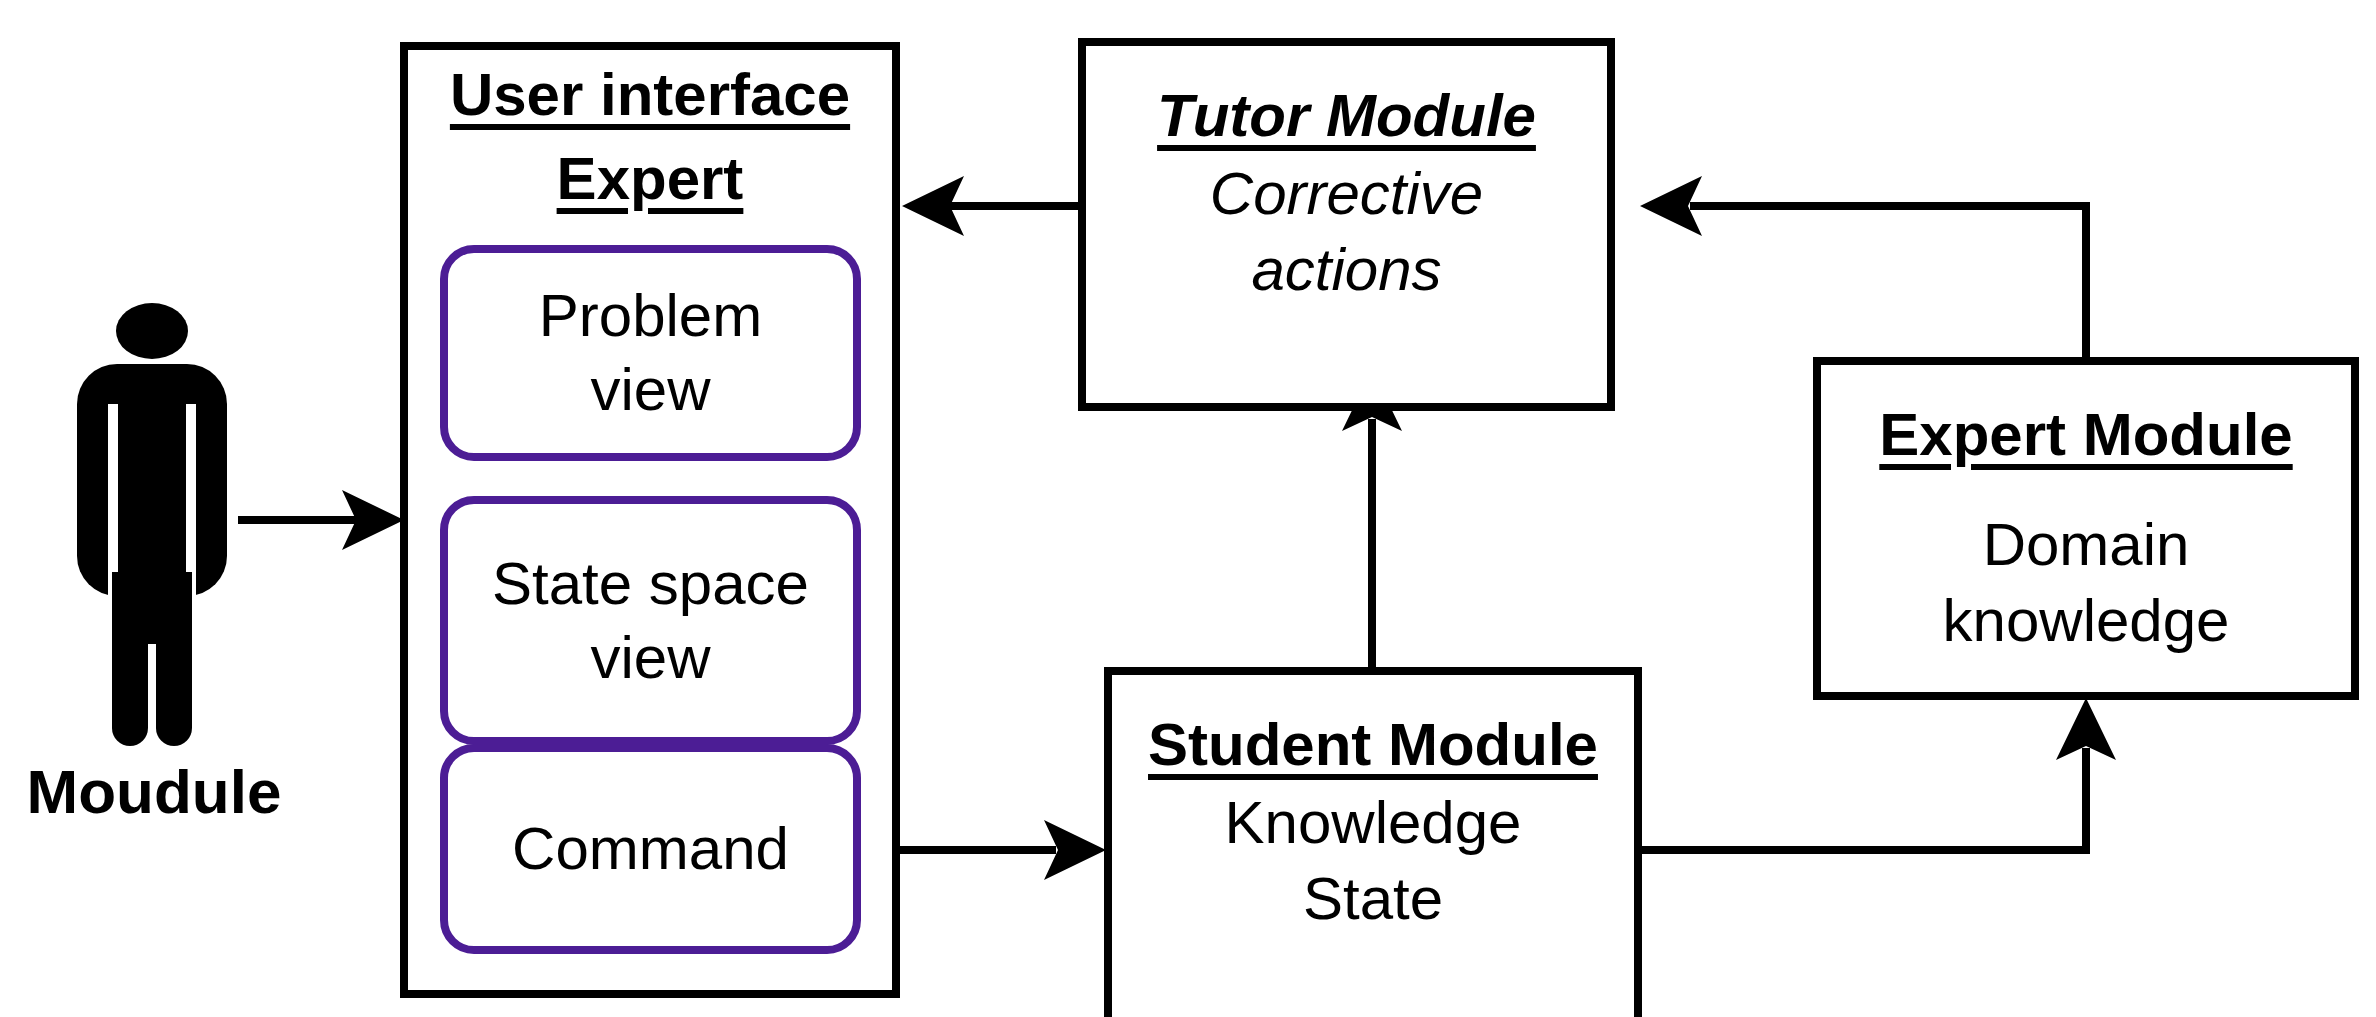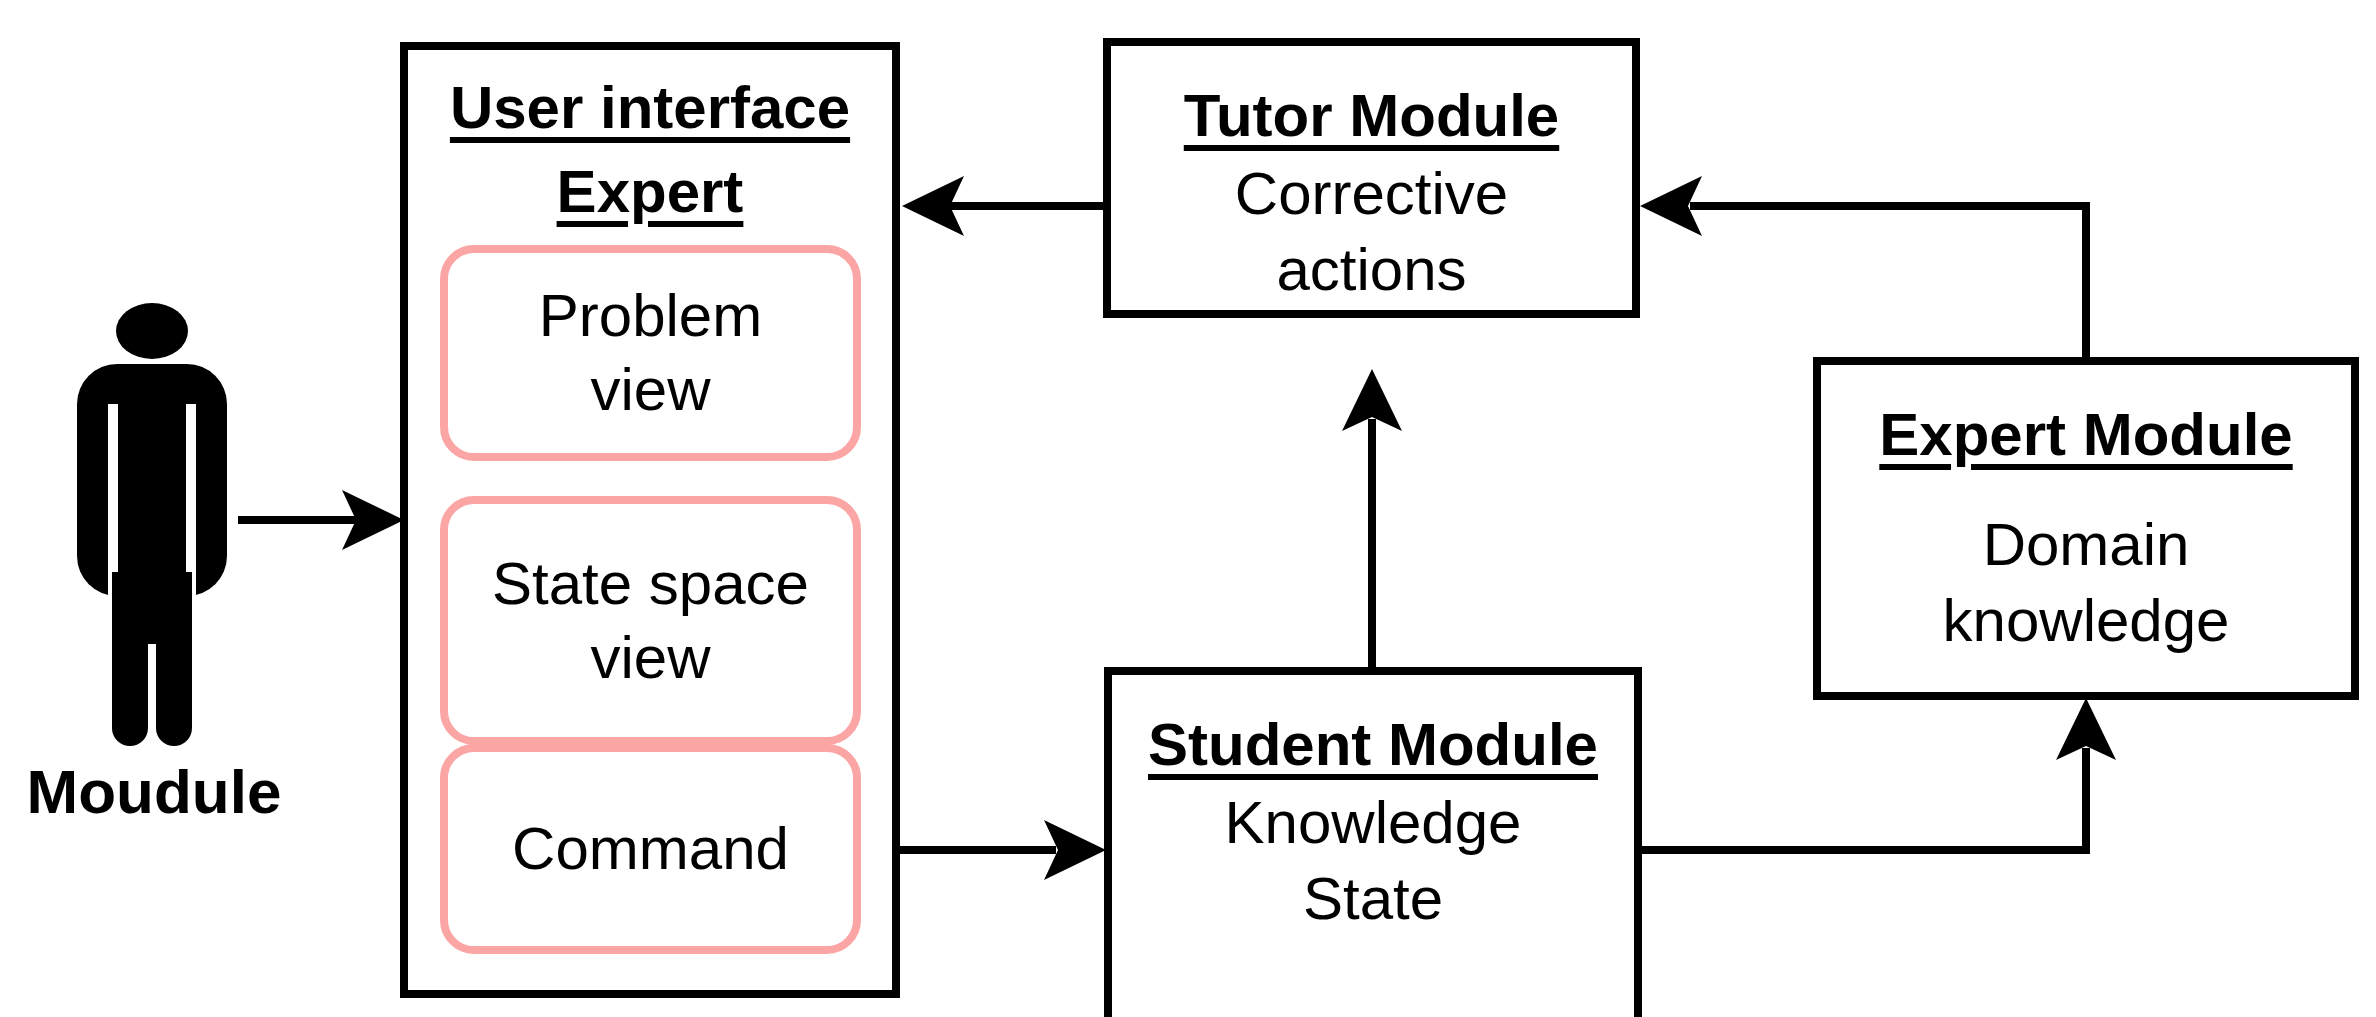--- a/index.html
+++ b/index.html
@@ -45,28 +45,28 @@
     display: block;
     line-height: 84px;
   }
   .module-body {
     font-size: 60px;
     line-height: 76px;
     white-space: nowrap;
   }
   .module-body span { display: block; }
   .ui-title {
-    padding-top: 16px;
+    padding-top: 3px;
   }
   .subbox {
     position: absolute;
     left: 32px;
     width: 421px;
     background: #ffffff;
-    border: 8px solid #fca5a5;
+    border: 8px solid #4c1d95;
     border-radius: 34px;
     box-sizing: border-box;
     display: flex;
     flex-direction: column;
     justify-content: center;
     align-items: center;
     text-align: center;
     font-size: 60px;
     line-height: 74px;
     white-space: nowrap;
@@ -144,21 +144,21 @@
     </div>
     <div class="subbox" style="top:446px; height:249px;">
       <span>State space</span>
       <span>view</span>
     </div>
     <div class="subbox" style="top:694px; height:210px;text-align:right;">
       <span>Command</span>
     </div>
   </div>
 
-  <div class="module" style="left:1103px; top:38px; width:537px; height:280px;">
+  <div class="module" style="left:1078px; top:38px; width:537px; height:373px;font-style:italic;">
     <div class="module-title">Tutor Module</div>
     <div class="module-body">
       <span>Corrective</span>
       <span>actions</span>
     </div>
   </div>
 
   <div class="module" style="left:1104px; top:667px; width:538px; height:428px;">
     <div class="module-title">Student Module</div>
     <div class="module-body">

